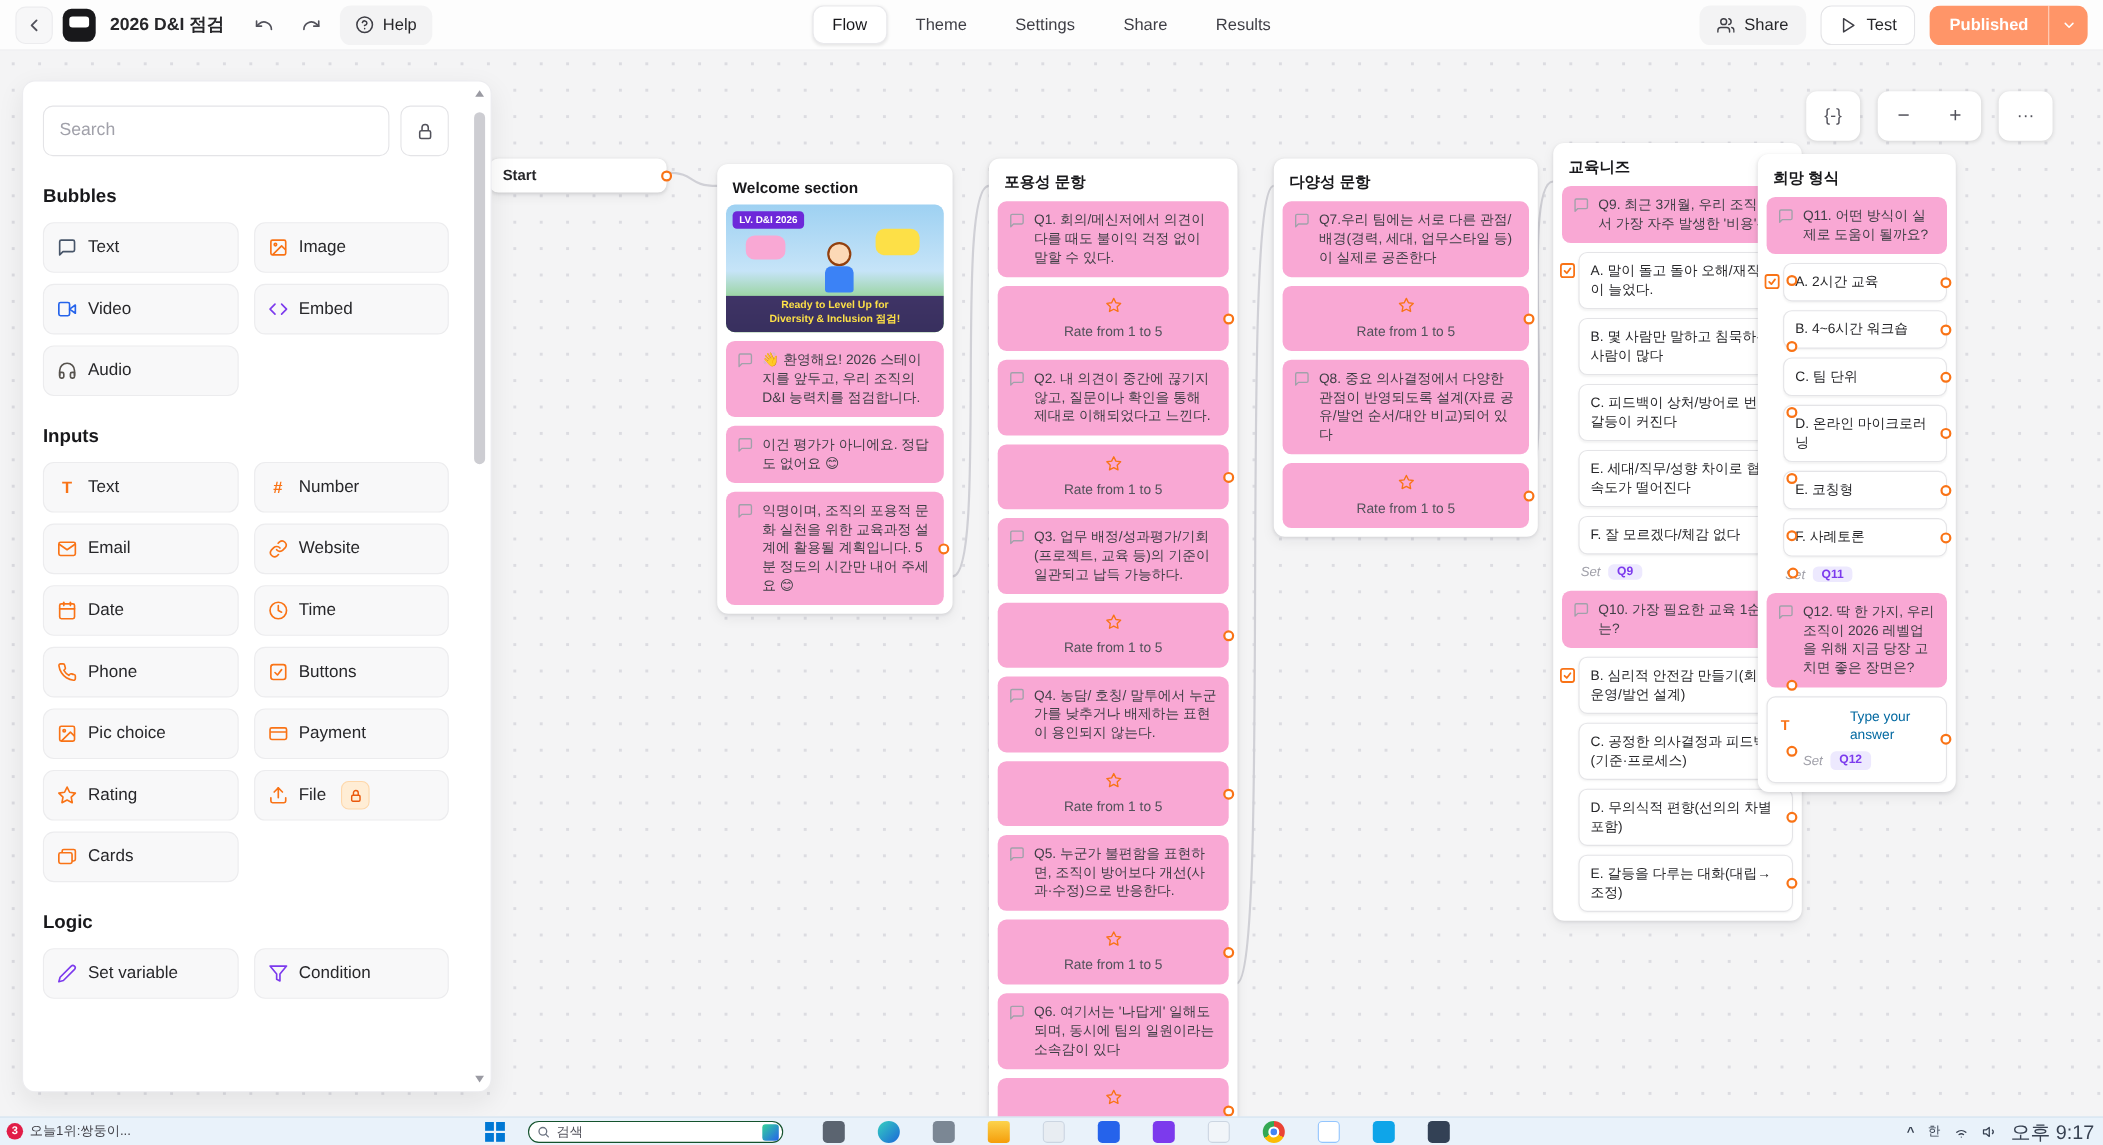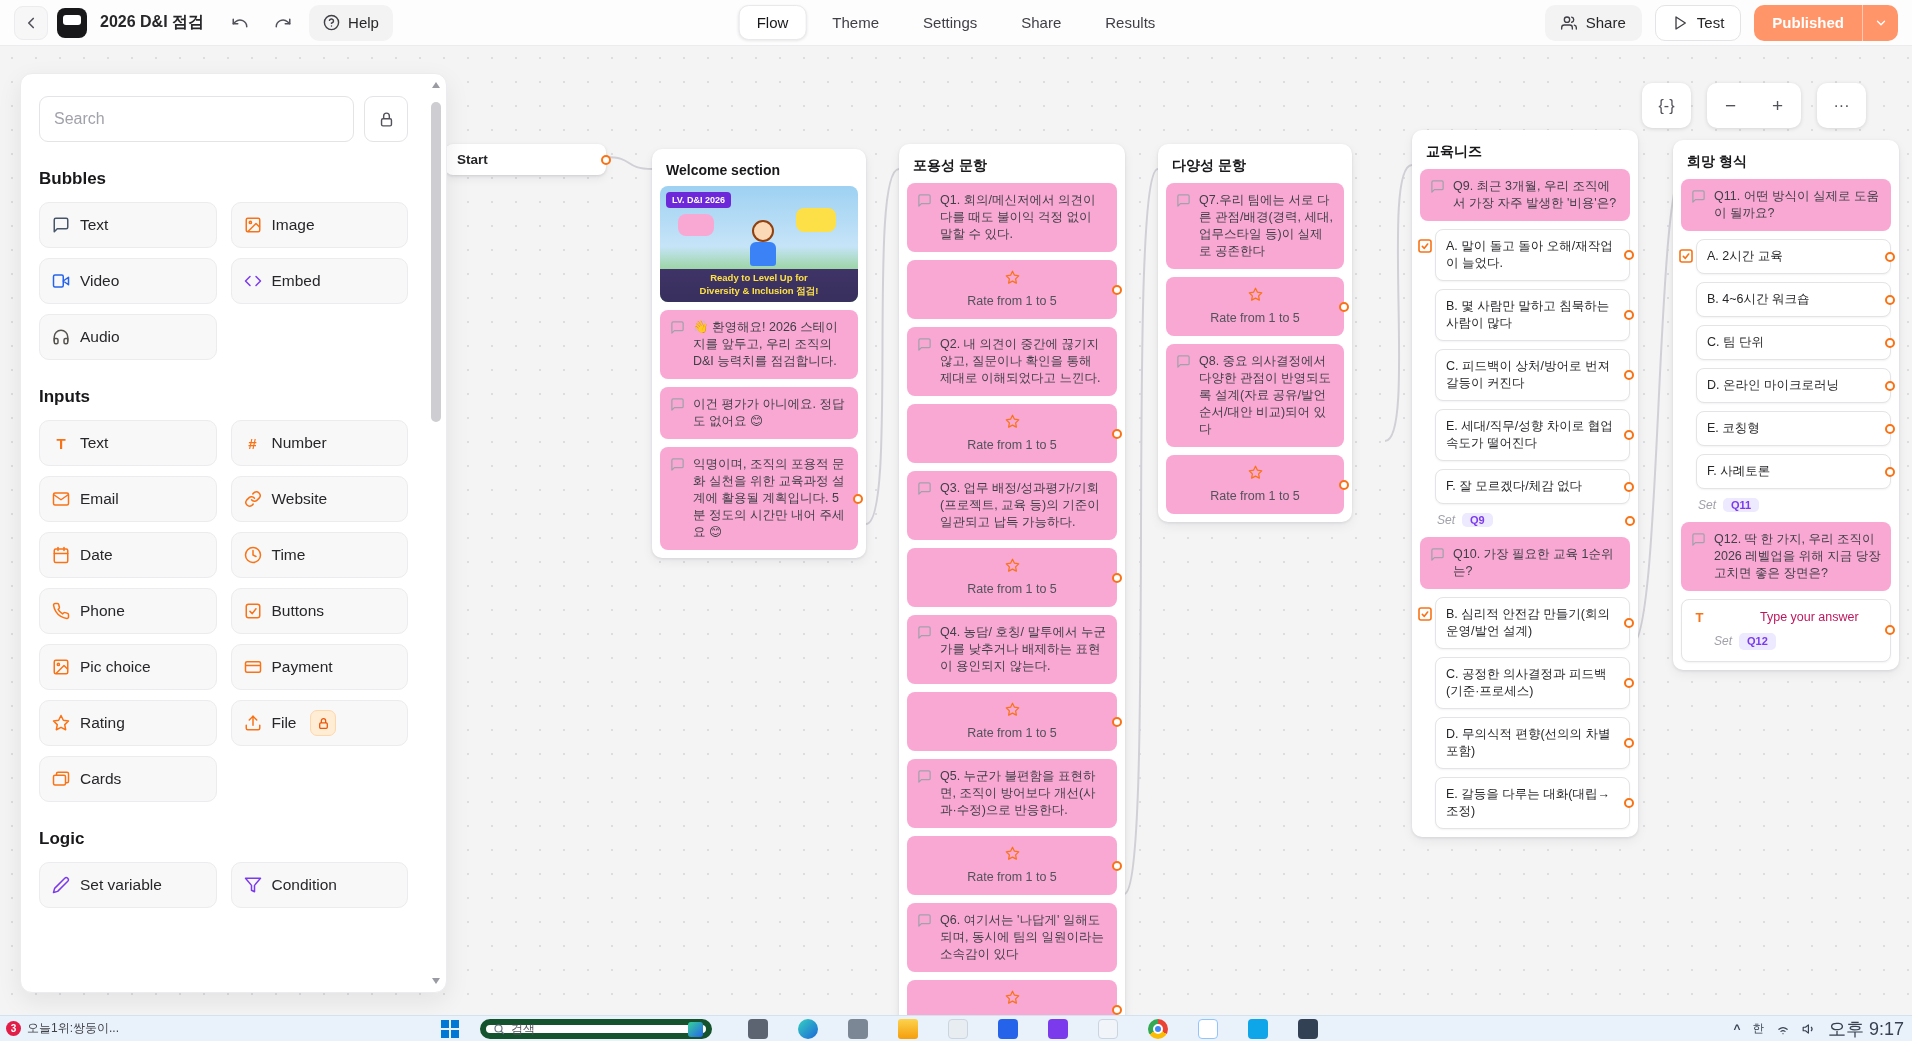--- a/index.html
+++ b/index.html
@@ -90,21 +90,21 @@
     border-radius:8px; }
   .char-head { position:absolute; left:92px; top:34px; width:22px; height:22px; background:#fcd9b6;
     border:2px solid #92400e; border-radius:50%; }
   .char-body { position:absolute; left:90px; top:56px; width:26px; height:24px; background:#3b82f6;
     border-radius:6px 6px 3px 3px; }
 
   .input-block { flex-direction:column; gap:5px; background:#fff; border:1px solid #e4e4e7;
     box-shadow:0 1px 2px rgba(0,0,0,.05); }
   .input-row { display:flex; gap:8px; align-items:center; }
   .ticon { color:#f97316; font-weight:700; font-size:13px; width:15px; text-align:center; }
-  .ph-text { color:#be185d;margin-left:45px; }
+  .ph-text { color:#0369a1;margin-left:45px; }
   .input-block .set-row { padding-left:22px; }
 
   .zoom-bar { position:absolute; top:37px; right:46px; display:flex; gap:16px; z-index:10; }
   .zbtn { background:#fff; border:none; border-radius:10px; box-shadow:0 1px 4px rgba(0,0,0,.13);
     height:45px; min-width:49px; font-size:16px; color:#52525b; display:flex; align-items:center;
     justify-content:center; font-weight:500; cursor:pointer; }
   .zoom-pill { display:flex; background:#fff; border-radius:10px; box-shadow:0 1px 4px rgba(0,0,0,.13); }
   .zoom-pill .zseg { width:47px; height:45px; background:transparent; border:none; font-size:19px;
     color:#52525b; cursor:pointer; }
 
@@ -144,21 +144,21 @@
     border-top:1px solid #d3e2ee; z-index:100; font-size:12px; }
   .tb-news { position:absolute; left:6px; top:0; bottom:0; display:flex; align-items:center;
     gap:6px; cursor:pointer; }
   .news-badge { width:15px; height:15px; border-radius:50%; background:#e11d48; color:#fff;
     font-size:10px; font-weight:700; display:flex; align-items:center; justify-content:center; }
   .news-text { color:#3f3f46; }
   .tb-win { position:absolute; left:441px; top:4px; width:18px; height:18px; display:grid;
     grid-template-columns:8px 8px; grid-template-rows:8px 8px; gap:2px; cursor:pointer; }
   .tb-win span { background:#0078d4; }
   .tb-search { position:absolute; left:480px; top:3px; width:232px; height:20px; background:#fff;
-    border:6px solid #14532d; border-radius:10px; display:flex; align-items:center; gap:6px;
+    border:1px solid #14532d; border-radius:10px; display:flex; align-items:center; gap:6px;
     padding:0 3px 0 7px; color:#52525b; cursor:text; }
   .tb-search .ic { width:12px; height:12px; color:#6b7280; }
   .tb-search-thumb { margin-left:auto; width:15px; height:15px; border-radius:3px;
     background:linear-gradient(135deg,#34d399,#2563eb); }
   .tb-apps { position:absolute; left:748px; top:3px; display:flex; gap:30px; }
   .app { width:20px; height:20px; border-radius:4px; cursor:pointer; }
   .app-a1 { background:#5b6470; }
   .app-edge { border-radius:50%; background:linear-gradient(135deg,#35d0c0,#1b67d8); }
   .app-a3 { background:#7b8794; }
   .app-folder { background:linear-gradient(#fcd34d,#f59e0b); border-radius:3px; }
@@ -425,21 +425,21 @@
       <span class="ic bic c-orange">
           <svg viewBox="0 0 24 24" fill="none" stroke="currentColor" stroke-width="2" stroke-linejoin="round">
             <path d="M12 2l3.1 6.3 6.9 1-5 4.9 1.2 6.8L12 17.8 5.8 21l1.2-6.8-5-4.9 6.9-1z"></path>
           </svg>
         </span>
       <span>Rate from 1 to 5</span>
       <span class="dot"></span>
     </div>
   </div>
 
-  <div class="group" style="left:1158px; top:98px; width:194px;">
+  <div class="group" style="left:1158px; top:98px; width:240px;">
     <div class="gtitle">다양성 문항</div>
     <div class="block">
       <span class="ic bic c-chat">
           <svg viewBox="0 0 24 24" fill="none" stroke="currentColor" stroke-width="2" stroke-linejoin="round">
             <path d="M21 15a2 2 0 0 1-2 2H7l-4 4V5a2 2 0 0 1 2-2h14a2 2 0 0 1 2 2z"></path>
           </svg>
         </span>
       <span>Q7.우리 팀에는 서로 다른 관점/배경(경력, 세대, 업무스타일 등)이 실제로 공존한다</span>
     </div>
     <div class="block rate">
@@ -513,21 +513,21 @@
             <polyline points="8 12.5 11 15.5 16 9"></polyline>
           </svg>
         </span>
       <div class="choice"><span>B. 심리적 안전감 만들기(회의 운영/발언 설계)</span><span class="dot"></span></div>
       <div class="choice"><span>C. 공정한 의사결정과 피드백(기준·프로세스)</span><span class="dot"></span></div>
       <div class="choice"><span>D. 무의식적 편향(선의의 차별 포함)</span><span class="dot"></span></div>
       <div class="choice"><span>E. 갈등을 다루는 대화(대립→조정)</span><span class="dot"></span></div>
     </div>
   </div>
 
-  <div class="group" style="left:1673px; top:94px; width:226px;justify-content:flex-end;">
+  <div class="group" style="left:1598px; top:94px; width:180px;justify-content:flex-end;">
     <div class="gtitle">희망 형식</div>
     <div class="block">
       <span class="ic bic c-chat">
           <svg viewBox="0 0 24 24" fill="none" stroke="currentColor" stroke-width="2" stroke-linejoin="round">
             <path d="M21 15a2 2 0 0 1-2 2H7l-4 4V5a2 2 0 0 1 2-2h14a2 2 0 0 1 2 2z"></path>
           </svg>
         </span>
       <span>Q11. 어떤 방식이 실제로 도움이 될까요?</span>
     </div>
     <div class="choices">

